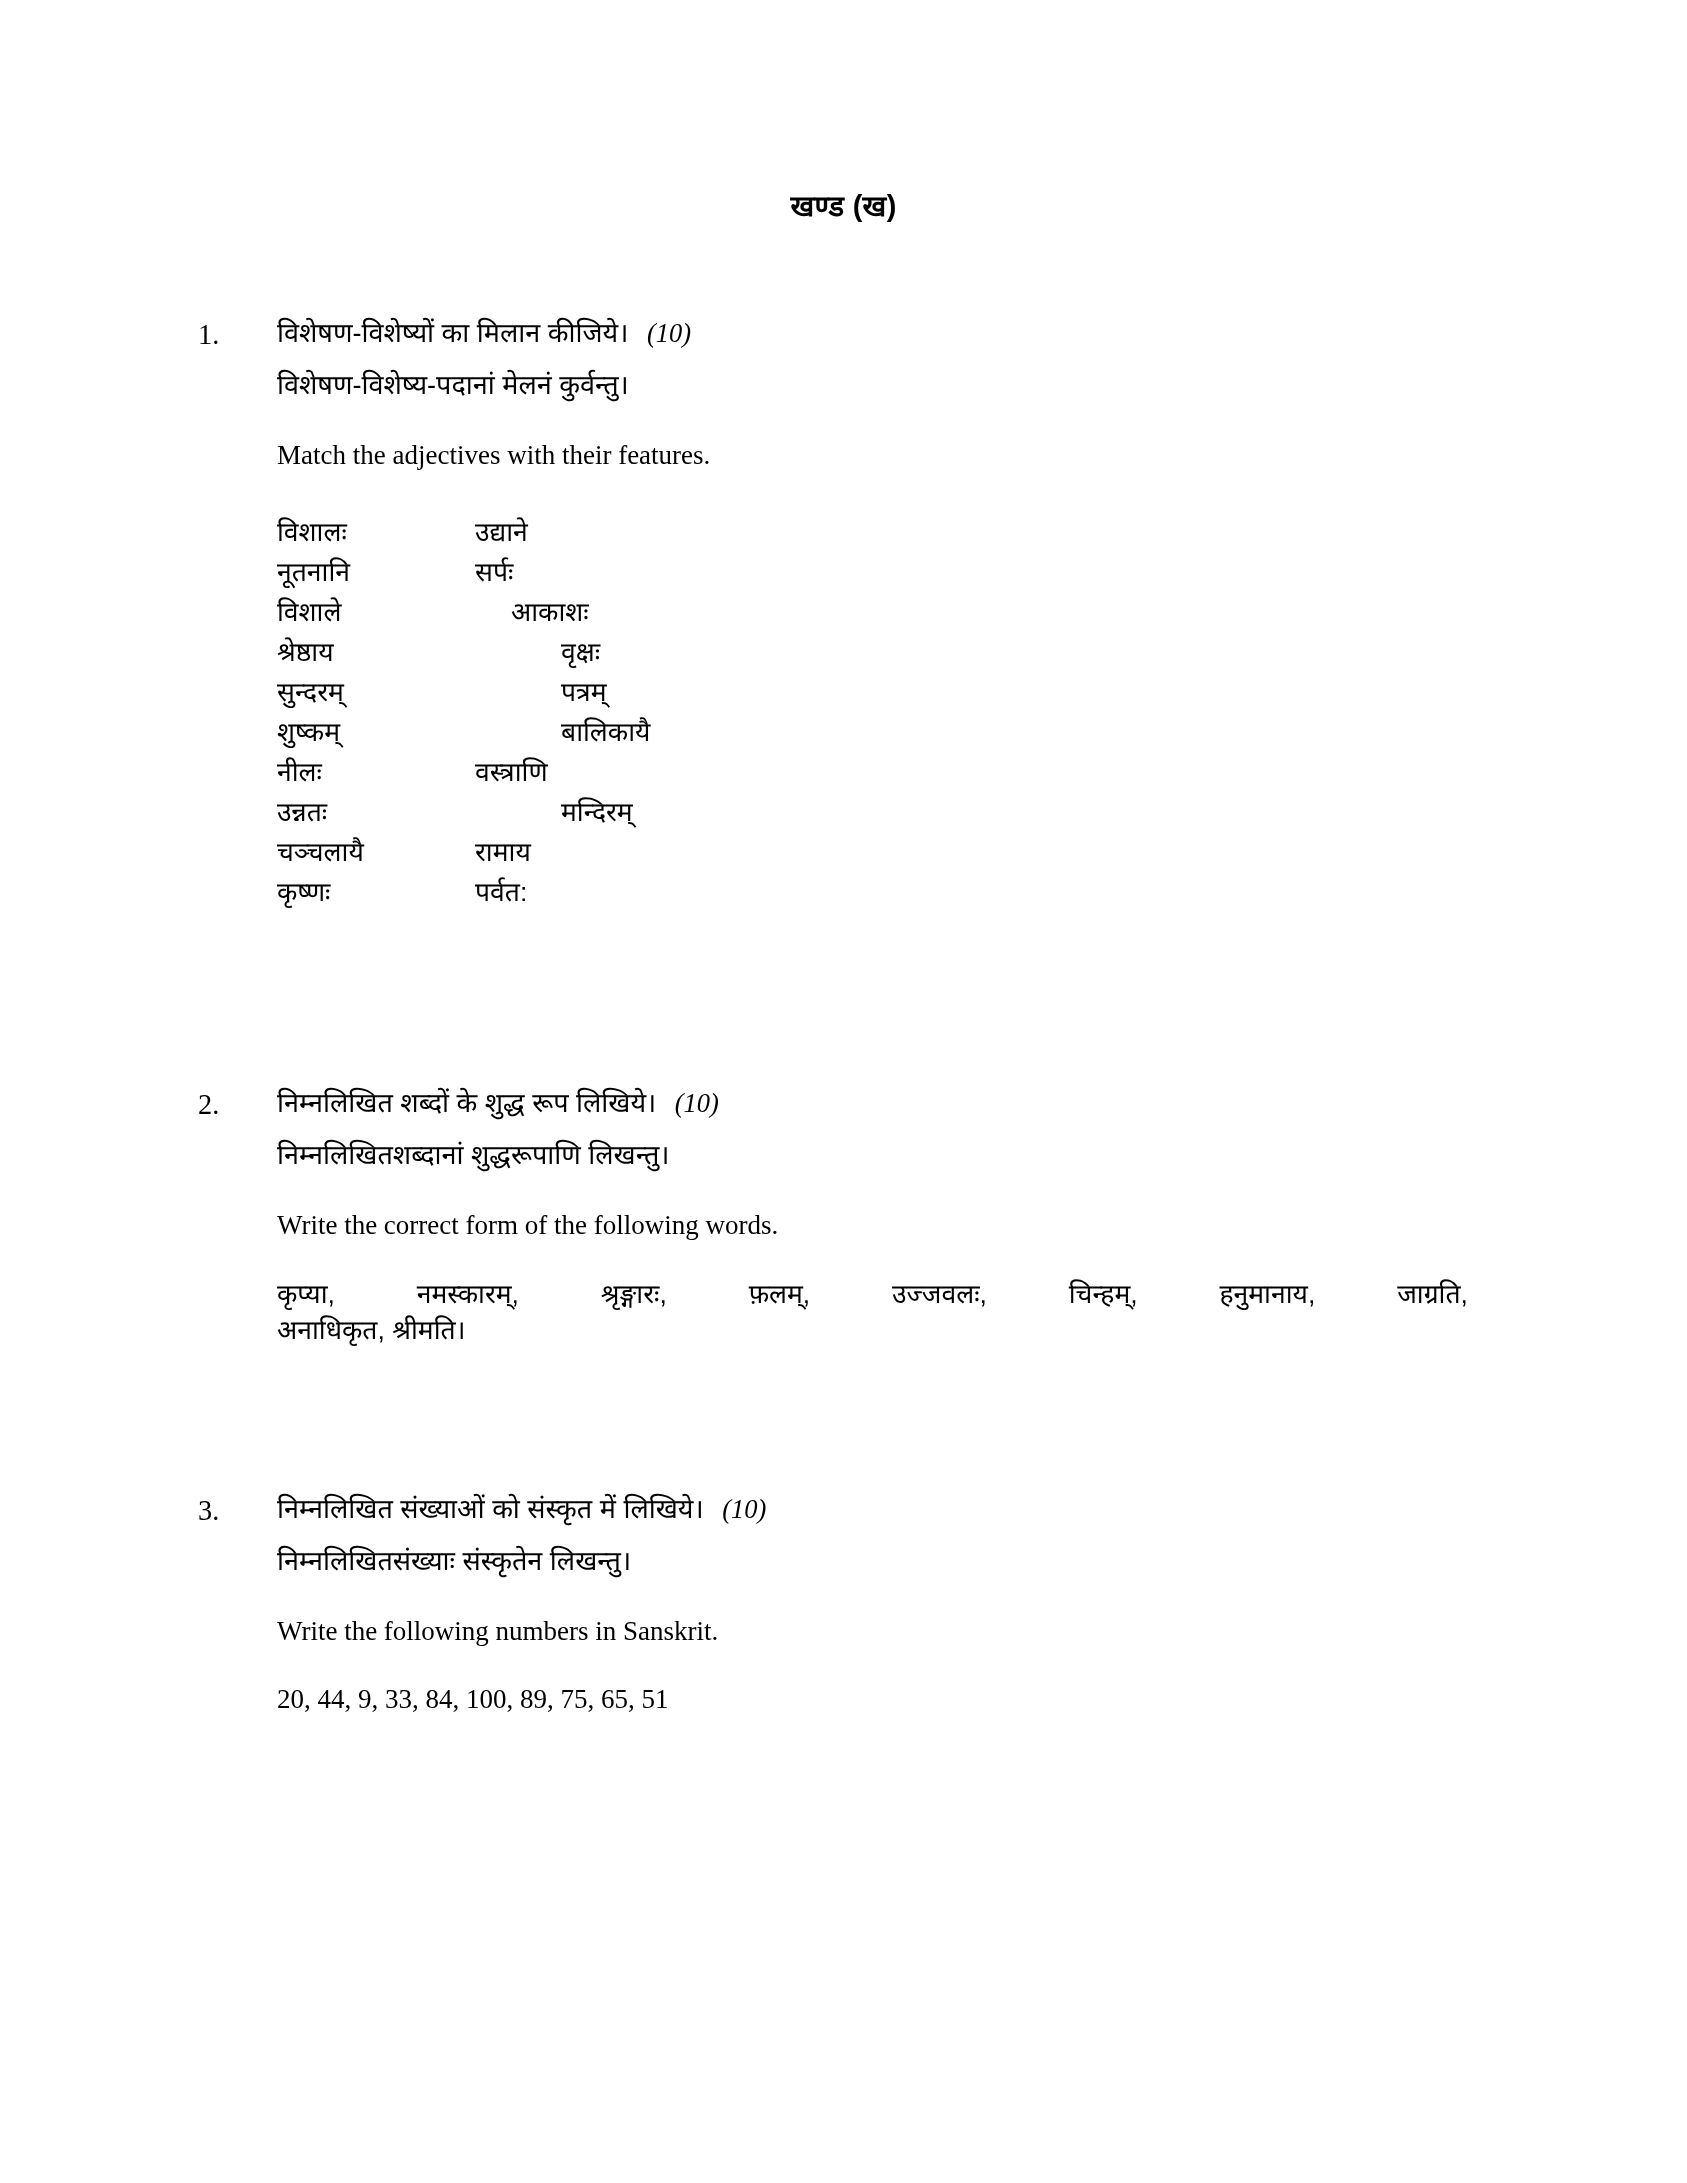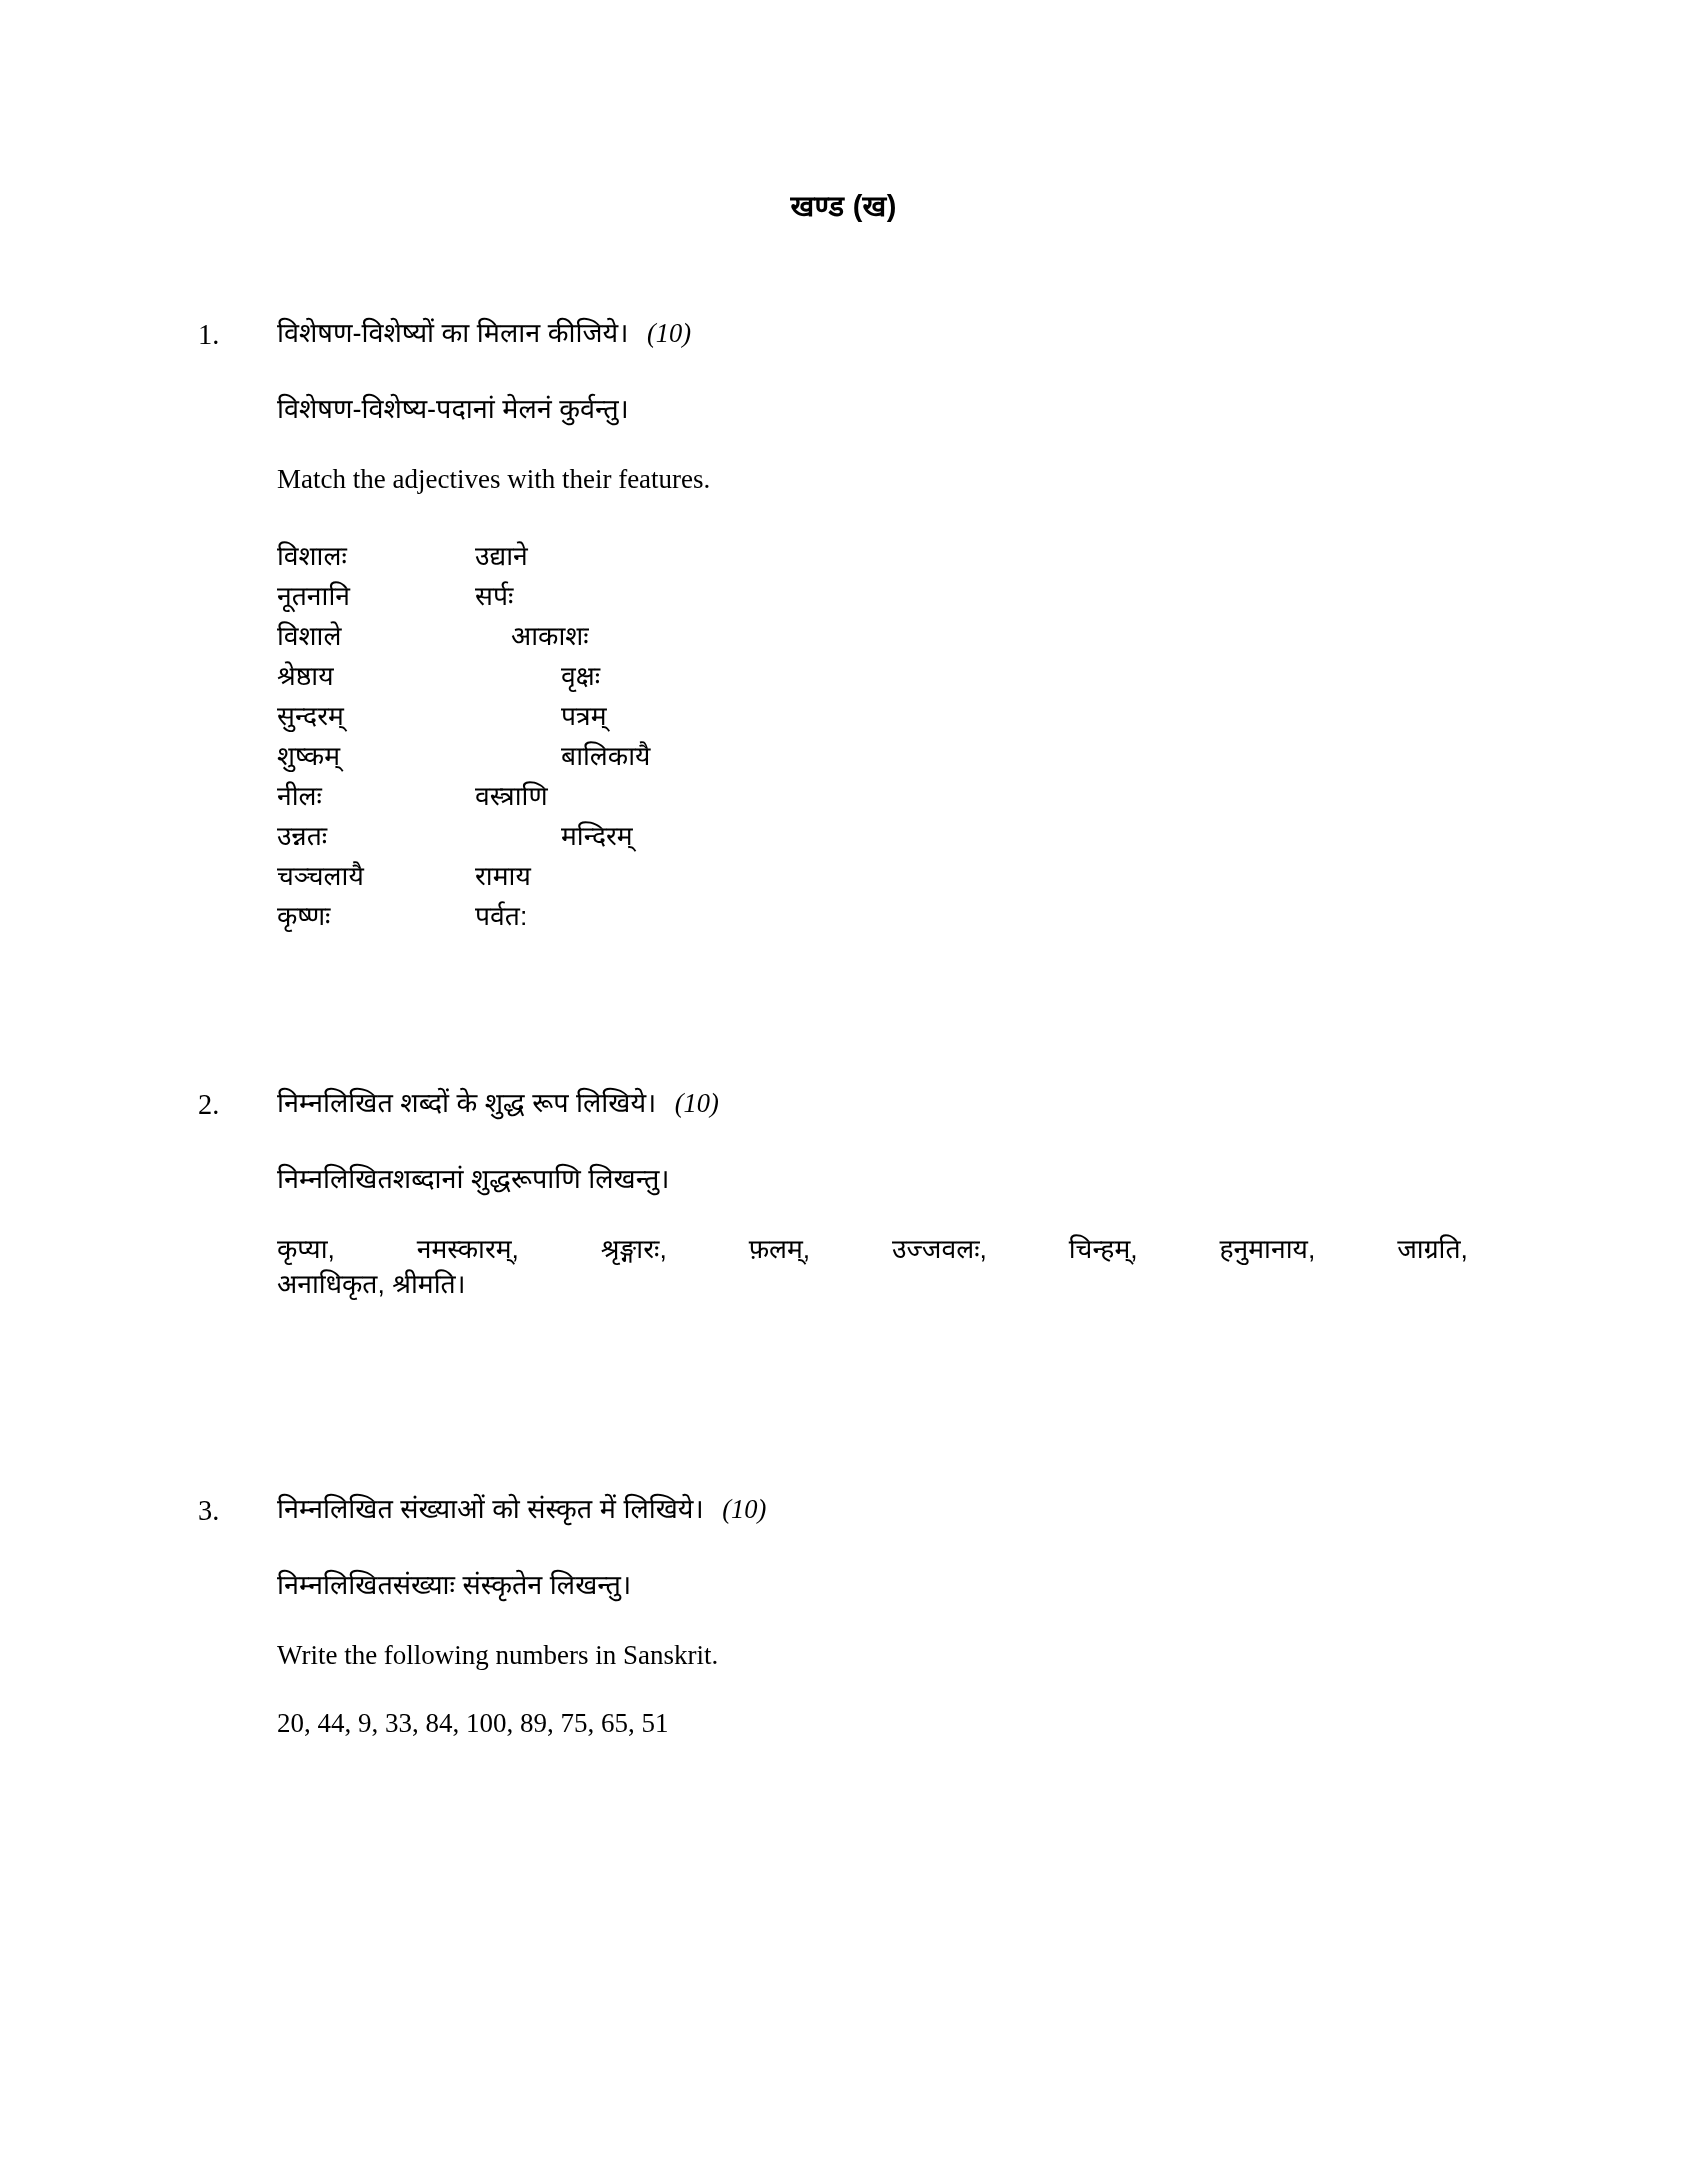--- a/index.html
+++ b/index.html
@@ -75,21 +75,21 @@
     font-family: "Liberation Serif", "DejaVu Serif", serif;
     font-size: 26.5px;
     margin-left: 18.5px;
     white-space: nowrap;
     font-style: italic;
   }
   .sa-line {
     font-family: "Liberation Sans", "DejaVu Sans", sans-serif;
     font-size: 27px;
     line-height: 1.18;
-    margin-top: 44px;
+    margin-top: 20px;
   }
   .en-line {
     font-family: "Liberation Serif", "DejaVu Serif", serif;
     font-size: 27px;
     line-height: 1.2;
     margin-top: 37px;
   }
 
   
   .pair-list {
@@ -210,20 +210,21 @@
       <div class="q-num">2.</div>
       <div class="q-body">
 
         <div class="hi-line">
           <span>निम्नलिखित शब्दों के शुद्ध रूप लिखिये।</span>
           <span class="marks">(10)</span>
         </div>
 
         <div class="sa-line">निम्नलिखितशब्दानां शुद्धरूपाणि लिखन्तु।</div>
 
+        <div class="en-line">Write the correct form of the following words.</div>
 
         <div class="word-list">
           <div class="wl-line1">
             <span>कृप्या,</span>
             <span>नमस्कारम्,</span>
             <span>श्रृङ्गारः,</span>
             <span>फ़लम्,</span>
             <span>उज्जवलः,</span>
             <span>चिन्हम्,</span>
             <span>हनुमानाय,</span>

